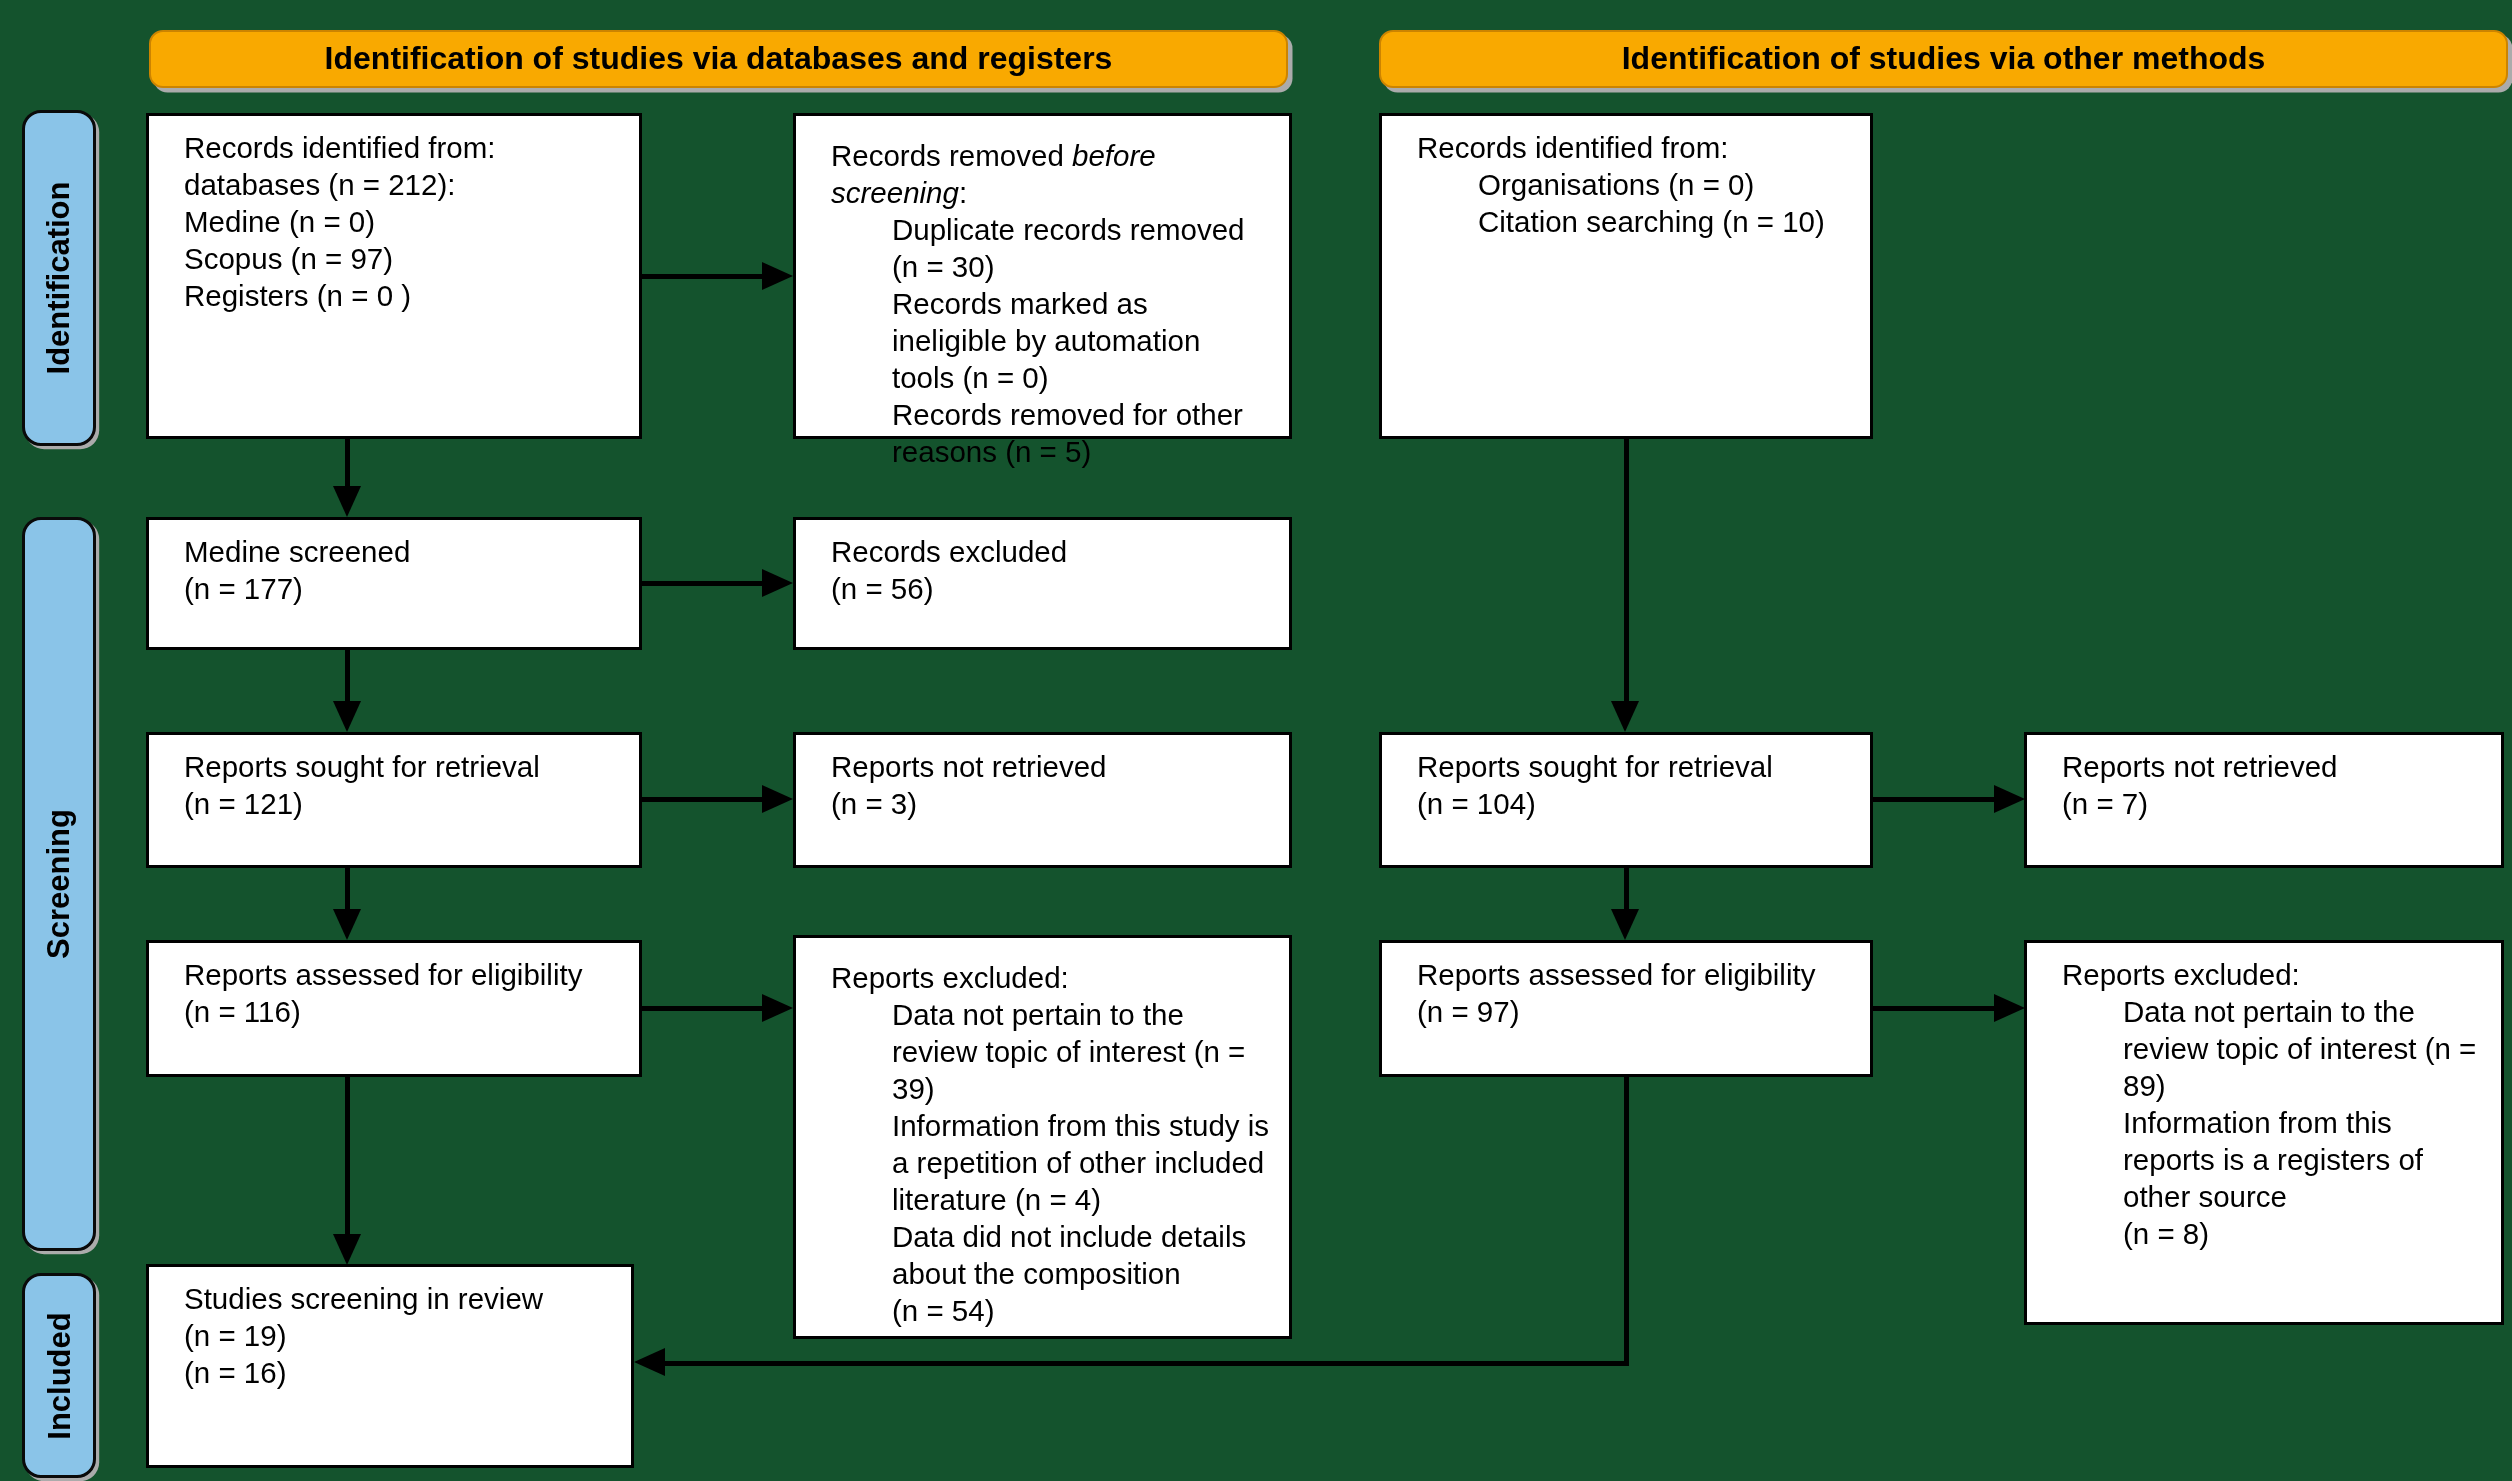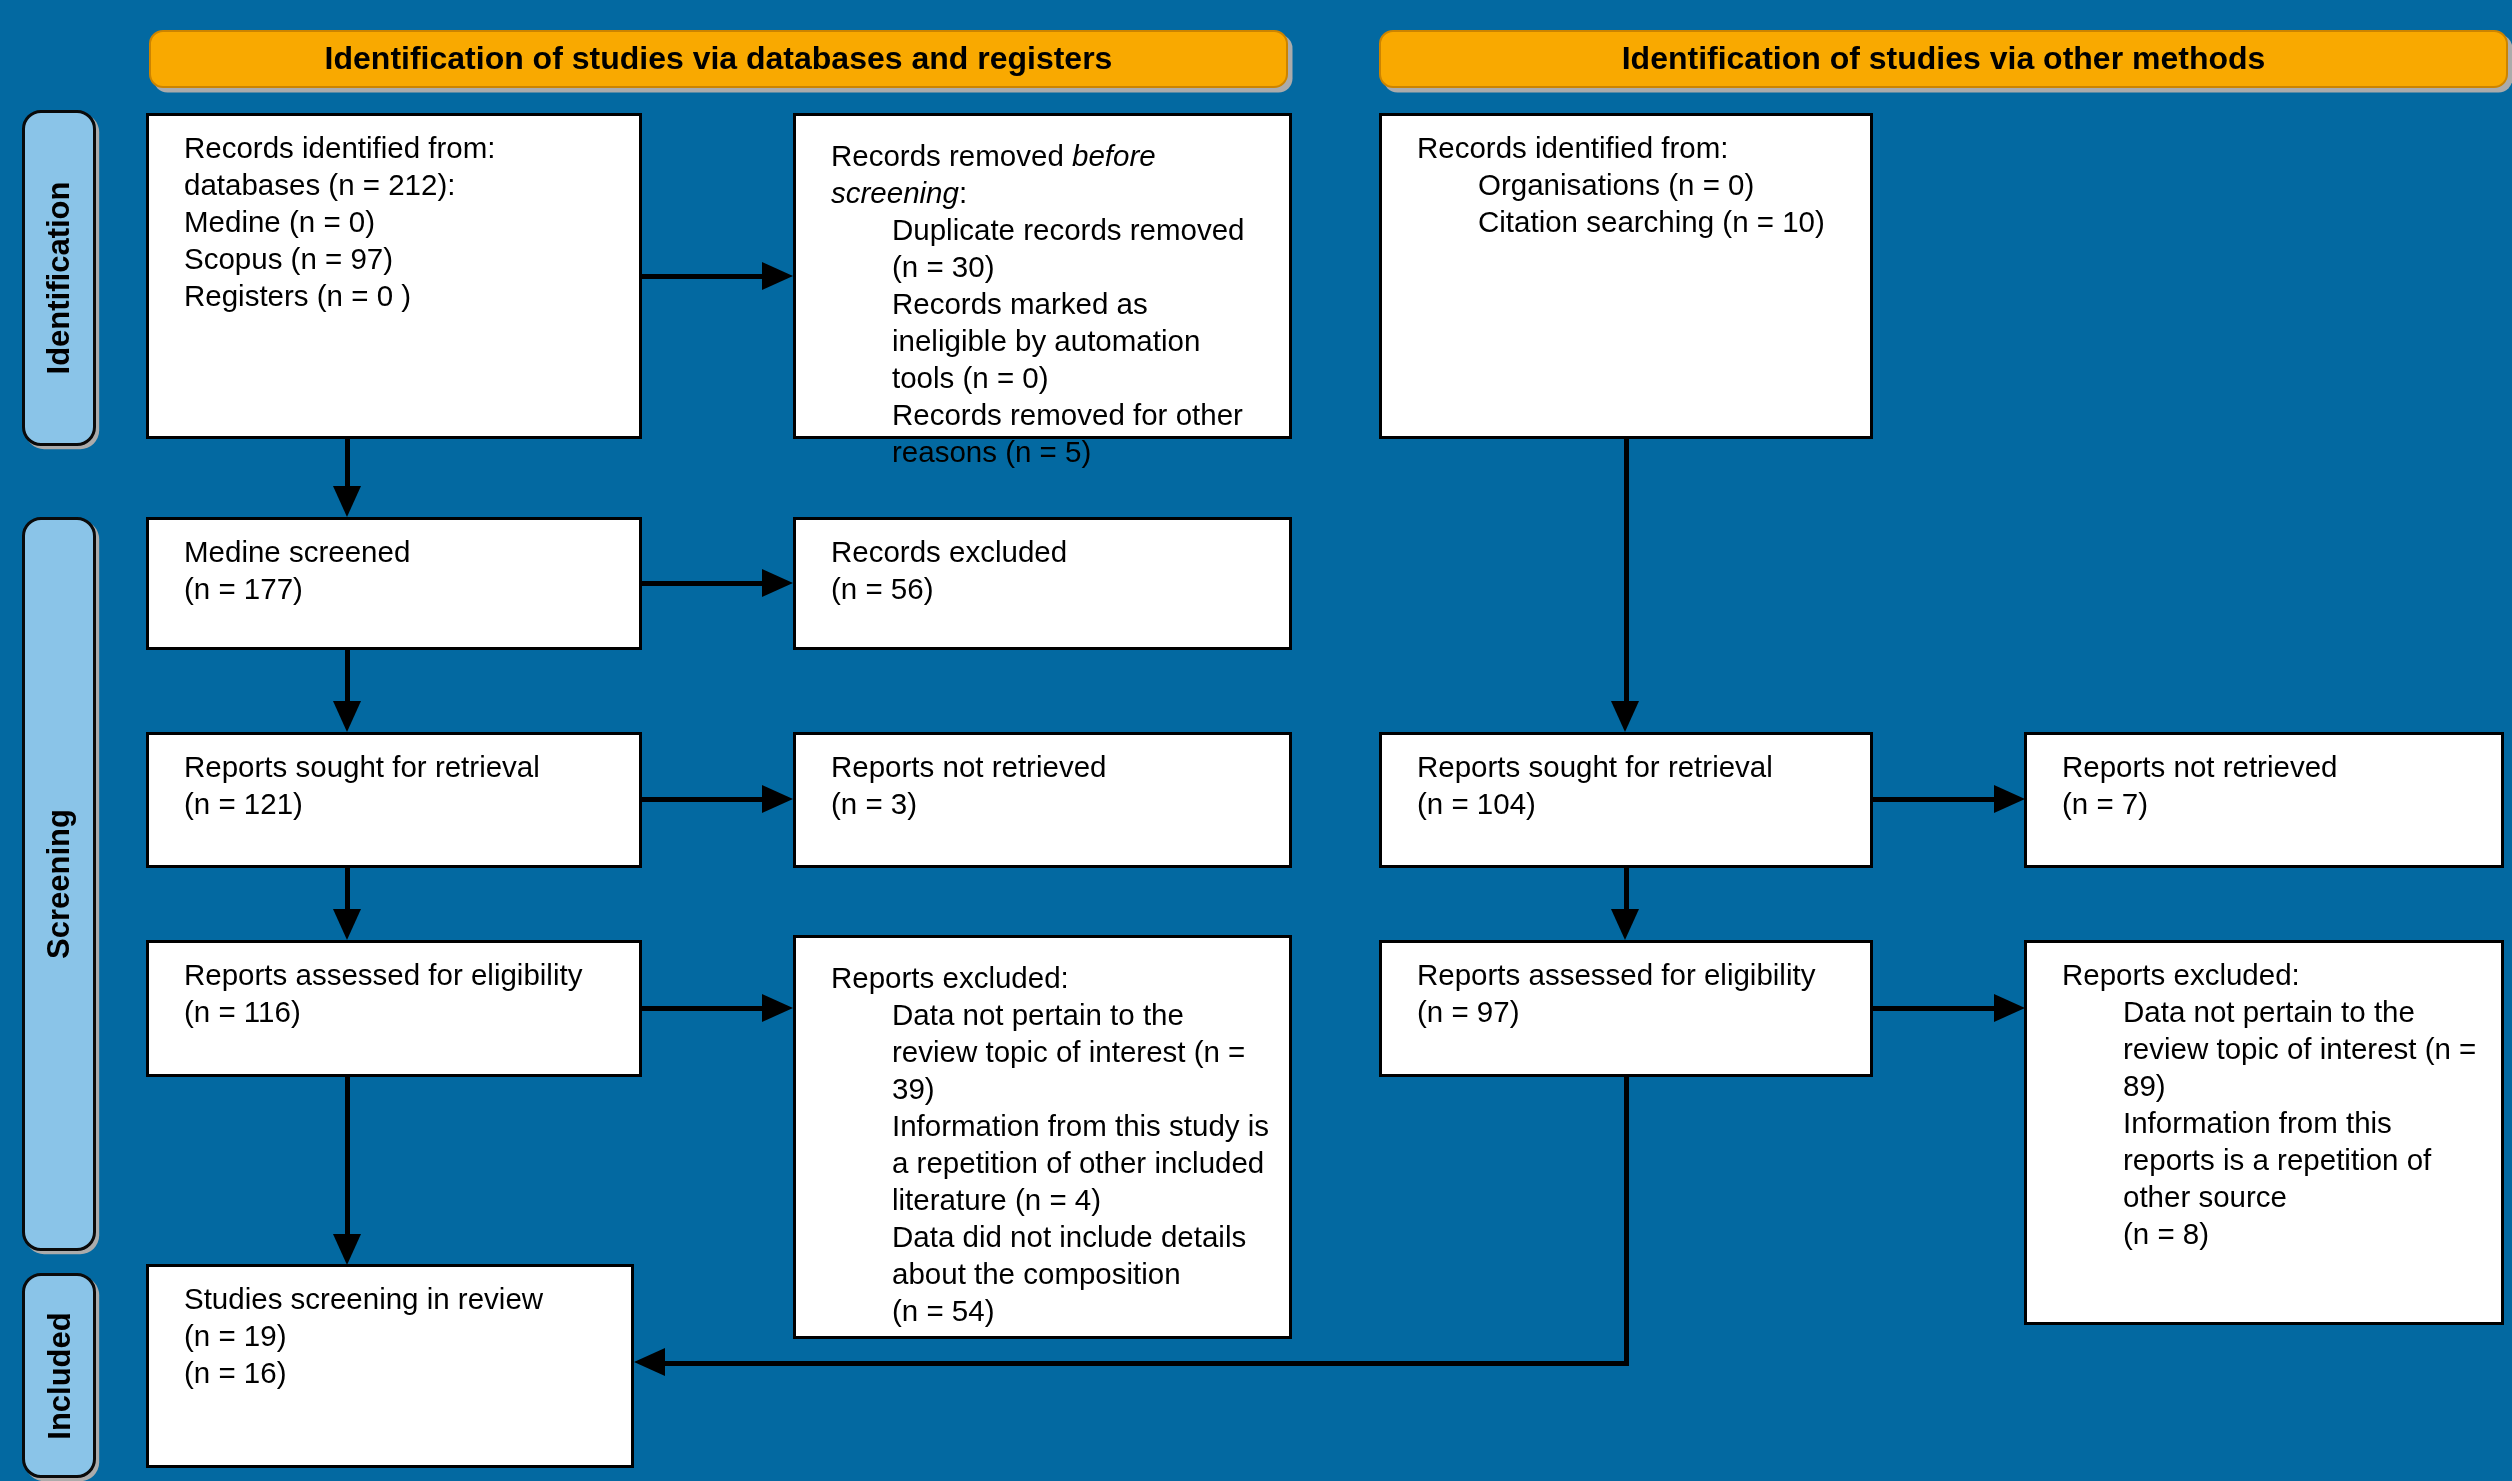--- a/index.html
+++ b/index.html
@@ -7,21 +7,21 @@
     --header-border:#CC8400;
     --sidebar-fill:#8AC4E8;
     --box-border:#000000;
     --arrow-color:#000000;
     --shadow-color:#ABABAB;
   }
   html,body{margin:0;padding:0;background:#ffffff;}
   #canvas{
     position:relative;
     width:2512px;height:1481px;
-    background:#0369a1;
+    background:#14532d;
     font-family:"Liberation Sans","DejaVu Sans",sans-serif;
     color:#000;
   }
   .banner{
     position:absolute;height:54px;
     background:var(--header-fill);
     border:2.6px solid var(--header-border);
     border-radius:14px;
     box-shadow:4.5px 4.5px 0 var(--shadow-color);
     display:flex;align-items:center;justify-content:center;
@@ -152,21 +152,21 @@
   </div>
 
   <div class="node" style="left:1379px;top:940px;width:494px;height:137px;">
     <div>Reports assessed for eligibility</div>
     <div>(n = 97)</div>
   </div>
 
   <div class="node" style="left:2024px;top:940px;width:480px;height:385px;">
     <div class="title-wide">Reports excluded:</div>
     <div class="indent">Data not pertain to the review topic of interest (n = 89)</div>
-    <div class="indent">Information from this reports is a repetition of other source</div>
+    <div class="indent">Information from this reports is a registers of other source</div>
     <div class="indent">(n = 8)</div>
   </div>
 
   <div class="node" style="left:146px;top:1264px;width:488px;height:204px;">
     <div>Studies screening in review</div>
     <div>(n = 19)</div>
     <div>(n = 16)</div>
   </div>
 
   <div class="hline" style="left:642px;top:274px;width:120px;"></div>

